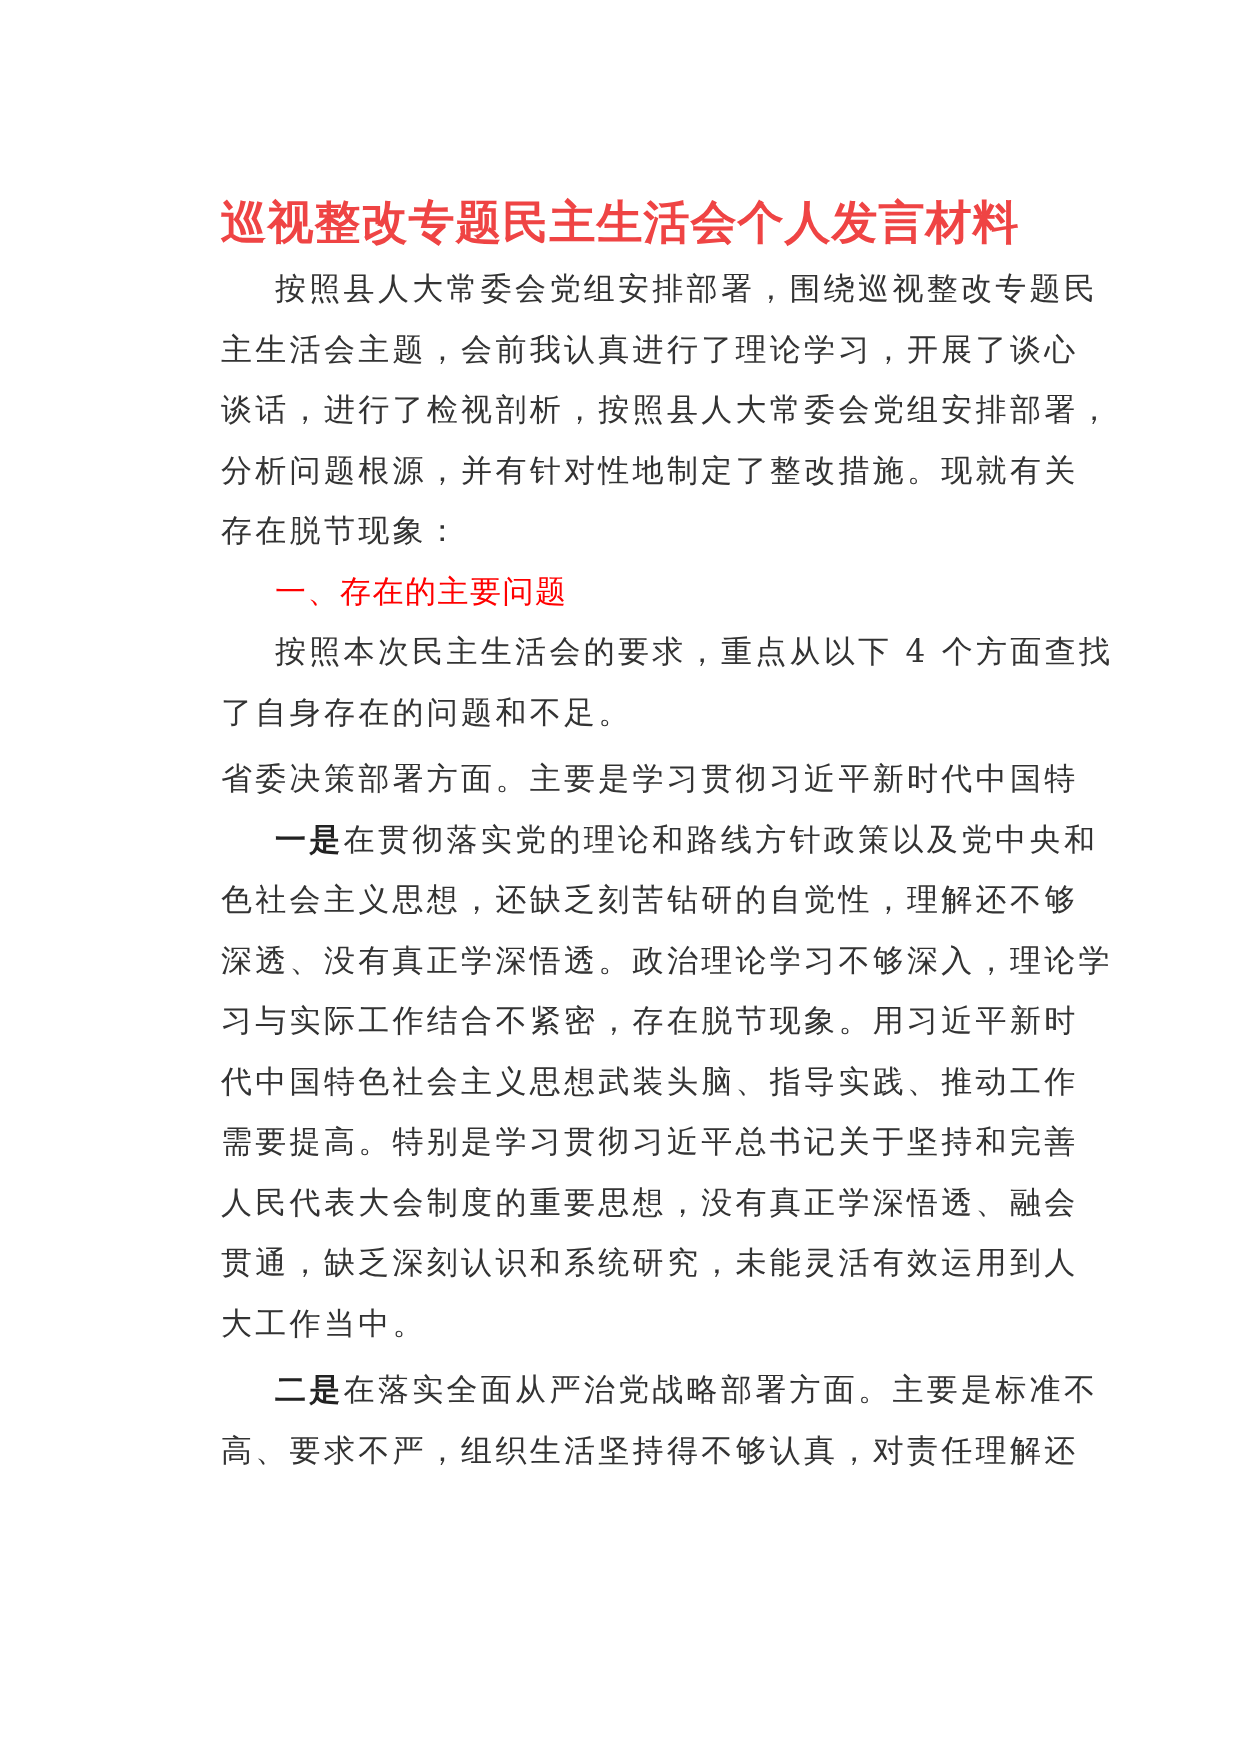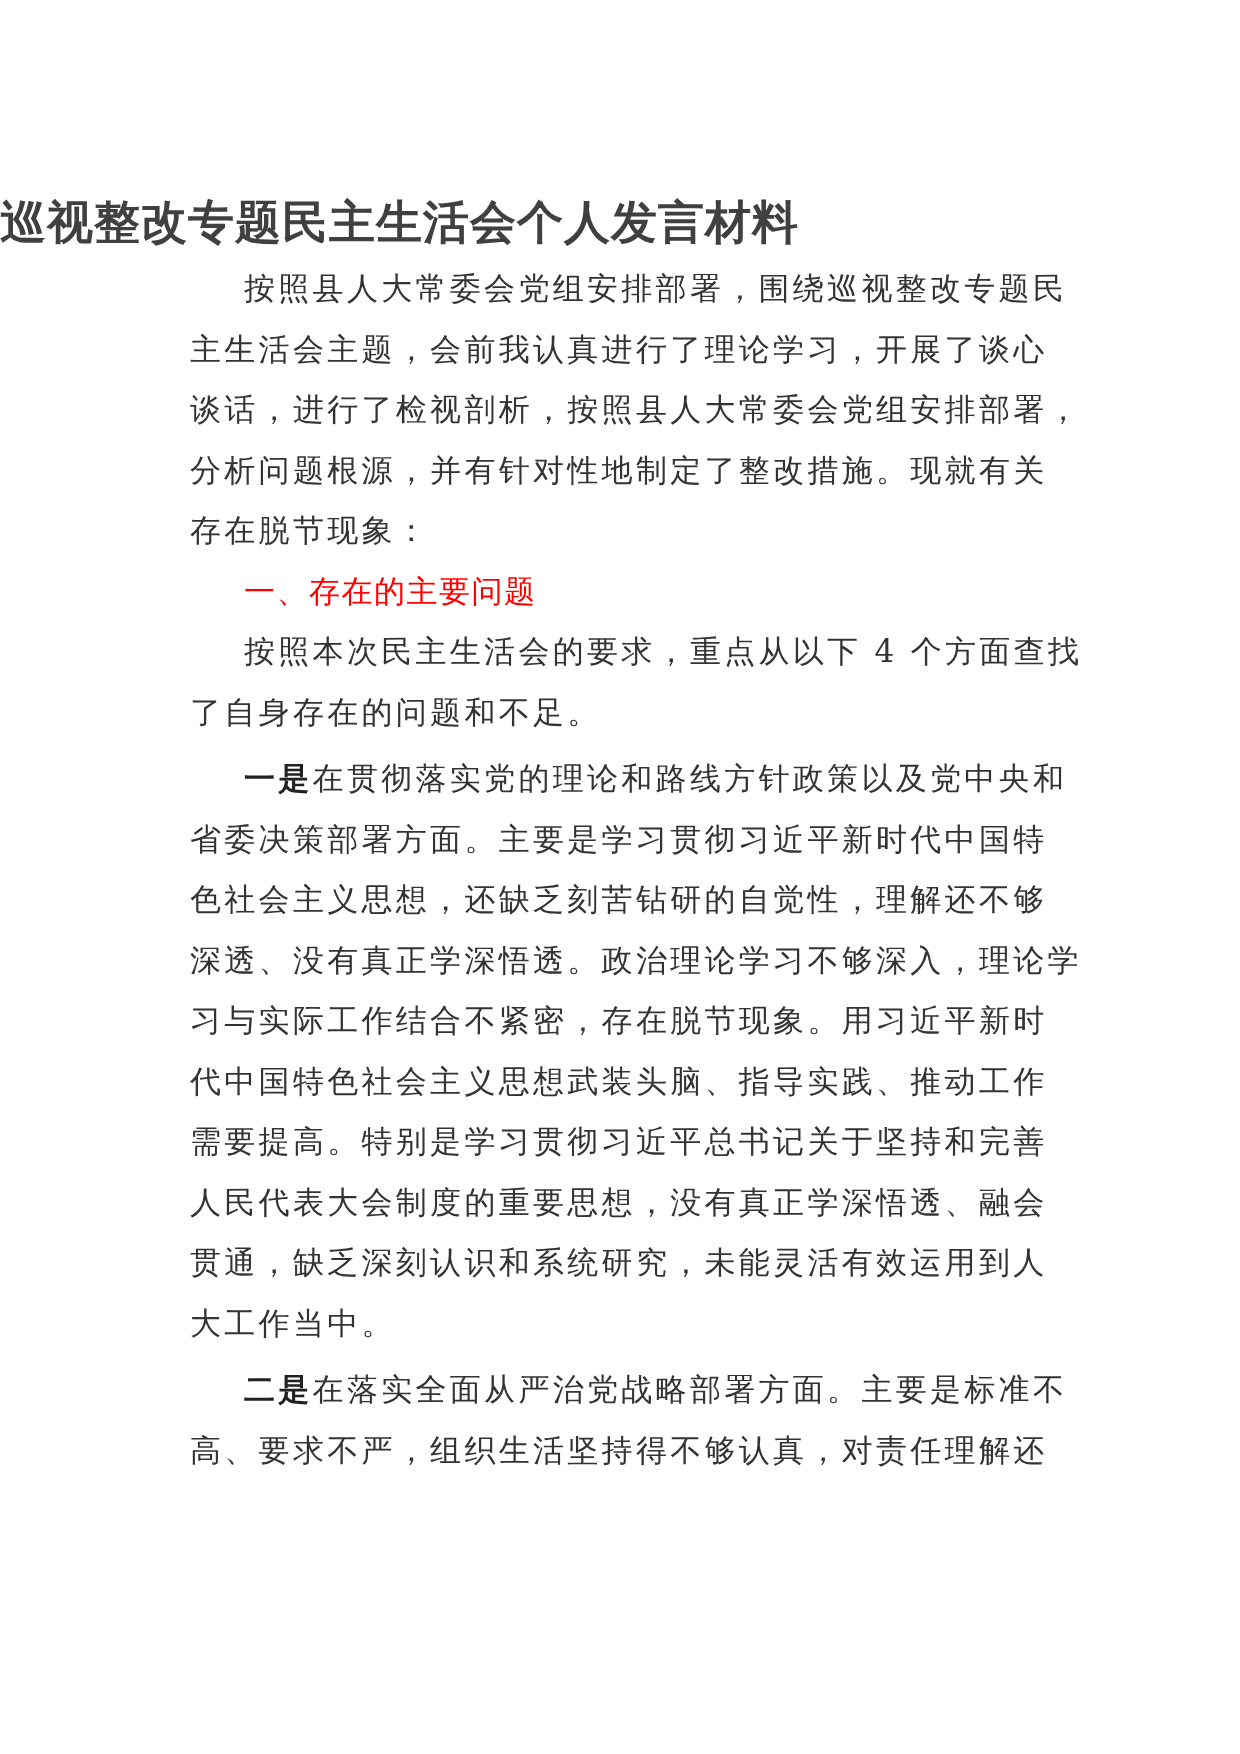--- a/index.html
+++ b/index.html
@@ -1,28 +1,28 @@
 <!DOCTYPE html>
 <html><head>
 <meta charset="utf-8">
 <style>
   html, body { margin: 0; padding: 0; background: #ffffff; }
   body { width: 1240px; height: 1754px; position: relative; overflow: hidden; }
   .page { position: absolute; left: 0; top: 0; width: 1240px; height: 1754px; background: #fff; }
   .title {
-    position: absolute; left: 0; top: 192px; width: 1240px; text-align: left;
+    position: absolute; left: 0; top: 192px; width: 1240px; text-align: center;
     font-family: "DejaVu Sans", sans-serif; font-weight: bold; font-size: 46px;
-    color: #404040; letter-spacing: 1px; line-height: 60px;
+    color: #ef4444; letter-spacing: 1px; line-height: 60px;
   }
   .body {
     position: absolute; left: 190px; top: 258px; width: 860px;
     font-family: "DejaVu Serif", serif; font-size: 31px; color: #333;
     line-height: 60.5px; letter-spacing: 3.3px;
   }
-  .line { display: block; white-space: nowrap; }
+  .line { display: block; white-space: nowrap; margin-left: 31px; }
   .first-line { padding-left: 54px; }
   .heading-red { color: #ff0000; font-family: "DejaVu Sans", sans-serif; font-size: 31px; padding-left: 54px; letter-spacing: 1.5px; }
   .lead { font-weight: bold; font-family: "DejaVu Sans", sans-serif; color: #222; }
   .gap { height: 6px; }
 </style>
 </head>
 <body>
 
 <div class="page">
   <div class="title">巡视整改专题民主生活会个人发言材料</div>
@@ -38,22 +38,22 @@
 
     <span class="line heading-red">一、存在的主要问题</span>
 
     <div>
       <span class="line first-line">按照本次民主生活会的要求，重点从以下 4 个方面查找</span>
       <span class="line">了自身存在的问题和不足。</span>
     </div>
 
     <div class="gap"></div>
     <div>
+      <span class="line">省委决策部署方面。主要是学习贯彻习近平新时代中国特</span>
       <span class="line first-line"><span class="lead">一是</span><span>在贯彻落实党的理论和路线方针政策以及党中央和</span></span>
-      <span class="line">省委决策部署方面。主要是学习贯彻习近平新时代中国特</span>
       <span class="line">色社会主义思想，还缺乏刻苦钻研的自觉性，理解还不够</span>
       <span class="line">深透、没有真正学深悟透。政治理论学习不够深入，理论学</span>
       <span class="line">习与实际工作结合不紧密，存在脱节现象。用习近平新时</span>
       <span class="line">代中国特色社会主义思想武装头脑、指导实践、推动工作</span>
       <span class="line">需要提高。特别是学习贯彻习近平总书记关于坚持和完善</span>
       <span class="line">人民代表大会制度的重要思想，没有真正学深悟透、融会</span>
       <span class="line">贯通，缺乏深刻认识和系统研究，未能灵活有效运用到人</span>
       <span class="line">大工作当中。</span>
     </div>
 

